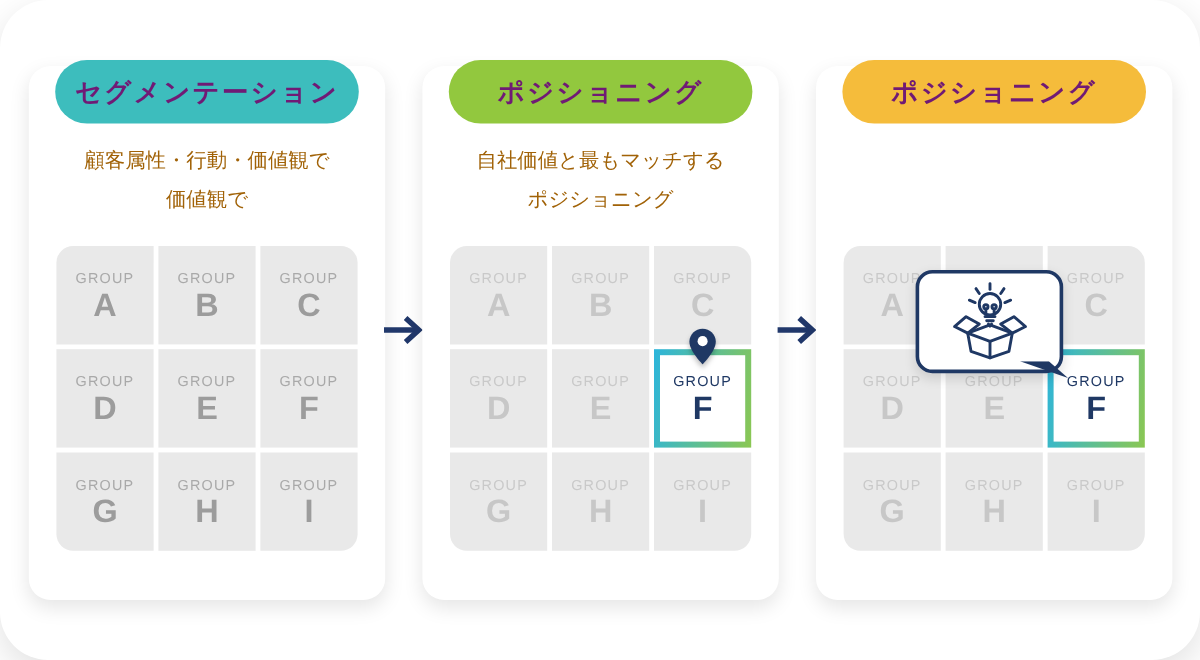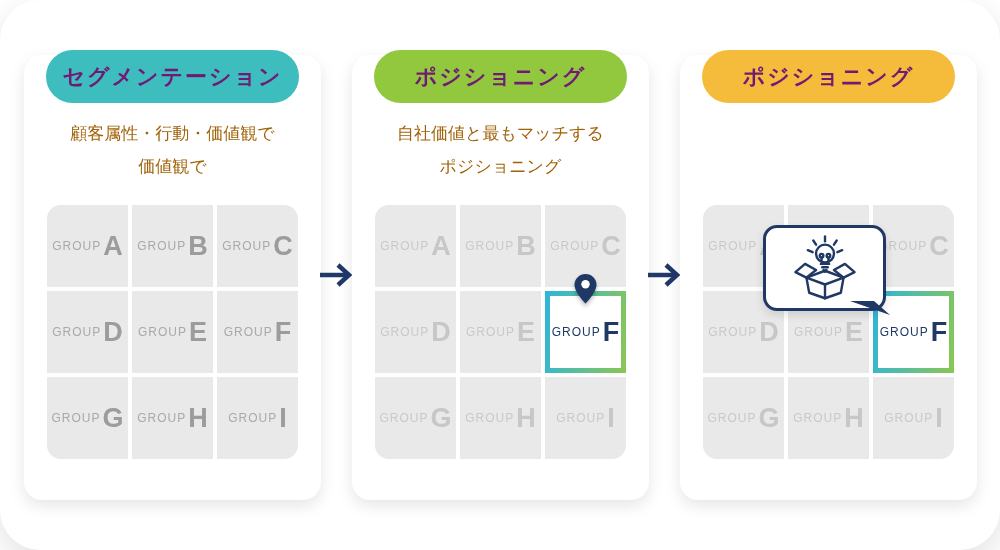--- a/index.html
+++ b/index.html
@@ -14,21 +14,21 @@
     color:#701a75;font-size:22px;font-weight:bold;letter-spacing:2px;}
   .desc{position:absolute;top:62px;left:0;right:0;text-align:center;
     font-size:17px;line-height:33px;color:#a16207;font-weight:500;}
   .grid{position:absolute;top:150px;left:23px;width:251px;
     display:grid;grid-template-columns:repeat(3,1fr);grid-auto-rows:82px;gap:4px;}
   .cell{background:#E9E9E9;display:flex;}
   .grid .cell:nth-child(1){border-top-left-radius:14px;}
   .grid .cell:nth-child(3){border-top-right-radius:14px;}
   .grid .cell:nth-child(7){border-bottom-left-radius:14px;}
   .grid .cell:nth-child(9){border-bottom-right-radius:14px;}
-  .cell-inner{flex:1;display:flex;align-items:center;
+  .cell-inner{flex:1;display:flex;flex-direction:column;align-items:center;
     justify-content:center;gap:2px;}
   .glabel{font-size:12px;letter-spacing:1px;font-weight:500;}
   .gletter{font-size:27px;font-weight:bold;line-height:1;}
   .cell.normal .glabel{color:#A9A9A9;} .cell.normal .gletter{color:#9C9C9C;}
   .cell.faded .glabel{color:#C9C9C9;} .cell.faded .gletter{color:#C7C7C7;}
   .cell.selected{background:linear-gradient(100deg,#2CB5DC,#8BC752);padding:5px;}
   .cell.selected .cell-inner{background:#ffffff;}
   .cell.selected .glabel,.cell.selected .gletter{color:#1F3864;}
   .arrow{position:absolute;top:261px;}
   .pin{position:absolute;left:221px;top:218px;z-index:7;

